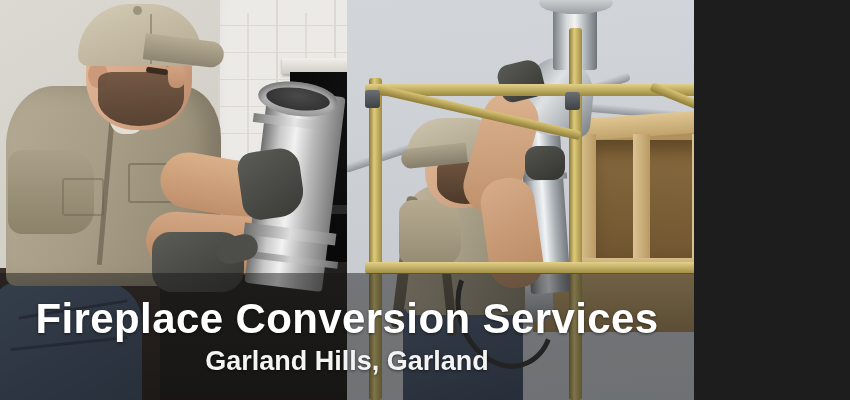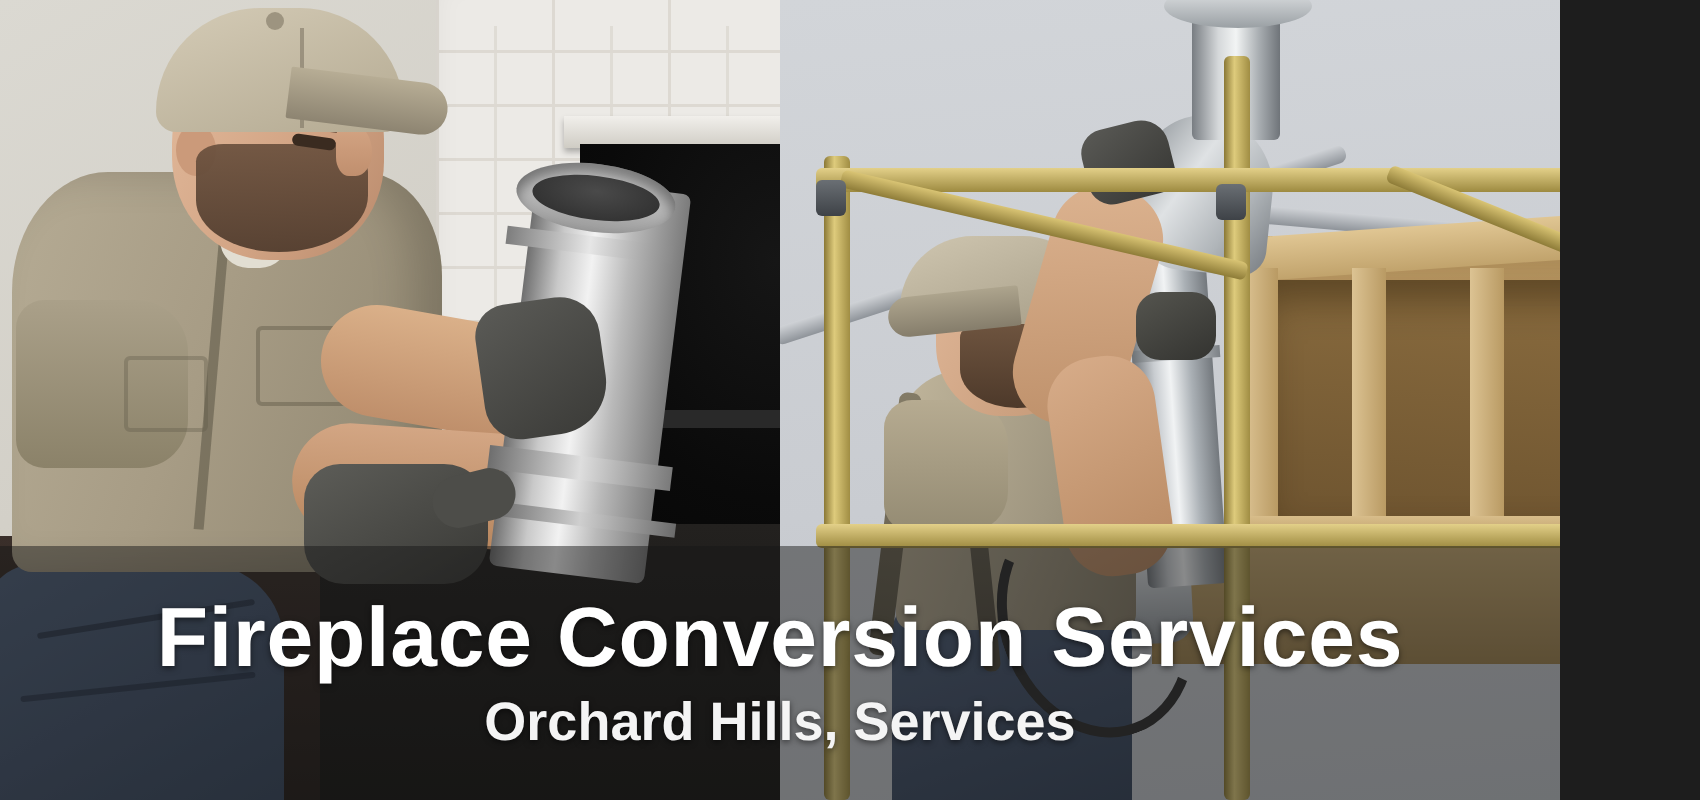--- a/index.html
+++ b/index.html
@@ -2,21 +2,21 @@
 <html><head>
 <meta charset="utf-8">
 <title>Fireplace Conversion Services</title>
 <style>
   * { margin:0; padding:0; box-sizing:border-box; }
   html,body { background:#1d1d1d; }
   body { font-family:"Liberation Sans", sans-serif; }
 
   .banner{
     position:relative;
-    width:780px; height:400px;
+    width:694px; height:400px;
     overflow:hidden;
     background:#4c1d95;
   }
 
   
   .panels{ position:absolute; inset:0; display:flex; }
   .panel{ position:relative; height:100%; overflow:hidden; }
   .panel.left { width:425px; }
   .panel.right{ width:425px; }
 
@@ -553,16 +553,16 @@
         <div class="clamp" style="left:18px; top:90px;"></div>
       </div>
     </div>
 
   </div>
 
   <div class="overlay"></div>
 
   <div class="caption">
     <div class="title">Fireplace Conversion Services</div>
-    <div class="subtitle">Orchard Hills, Services</div>
+    <div class="subtitle">Garland Hills, Garland</div>
   </div>
 
 </div>
 
 </body></html>

